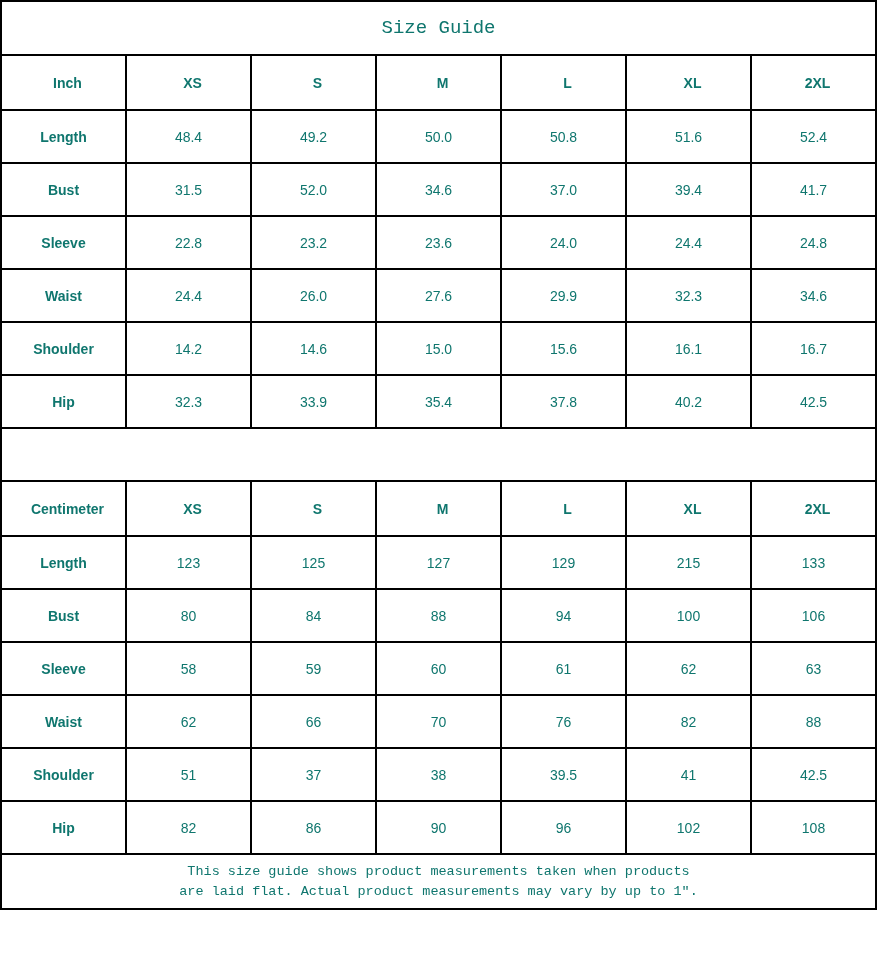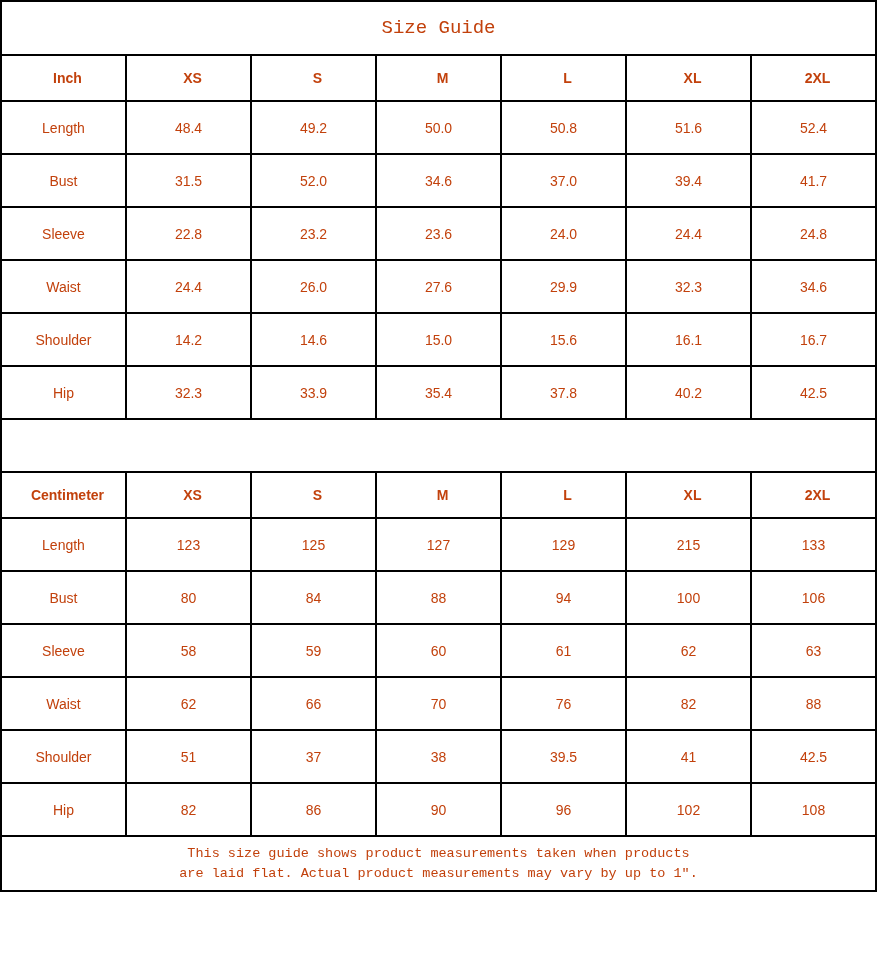--- a/index.html
+++ b/index.html
@@ -6,50 +6,50 @@
   html, body {
     margin: 0;
     padding: 0;
     background: #ffffff;
     width: 877px;
   }
   table.size-guide {
     border-collapse: collapse;
     table-layout: fixed;
     width: 877px;
-    color: #c2410c;
+    color: #0f766e;
   }
   table.size-guide td {
     border: 2px solid #000000;
     text-align: center;
     vertical-align: middle;
     padding: 0;
     overflow: hidden;
   }
   tr.title-row td {
     height: 54px;
     font-family: "Liberation Mono", monospace;
     font-size: 19px;
     font-weight: normal;
   }
   tr.header-row td {
-    height: 46px;
+    height: 55px;
     font-family: "Liberation Sans", sans-serif;
     font-weight: bold;
     font-size: 14px;
     padding-left: 8px;
   }
   tr.data-row td {
     height: 53px;
     font-family: "Liberation Sans", sans-serif;
     font-weight: normal;
     font-size: 14px;
   }
   tr.data-row td.row-label {
-    font-weight: normal;
+    font-weight: bold;
     margin-left: 40px;
   }
   tr.spacer-row td {
     height: 53px;
   }
   tr.footer-row td {
     height: 55px;
     font-family: Liberation Mono, monospace;
     font-size: 13.5px;
     line-height: 1.45;

